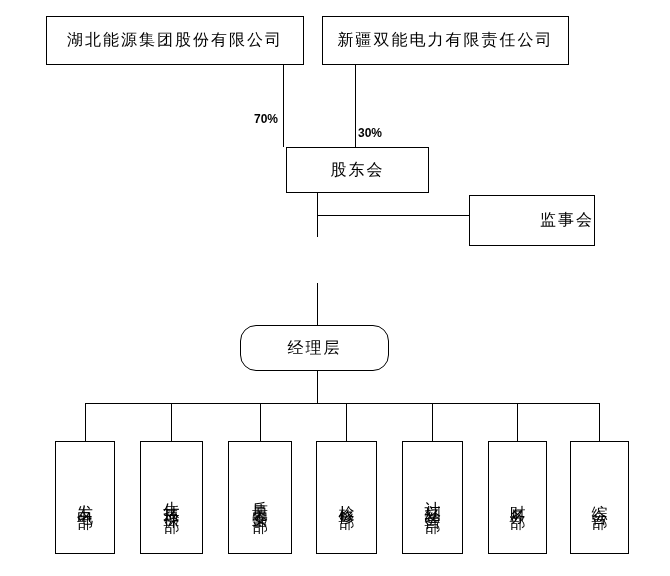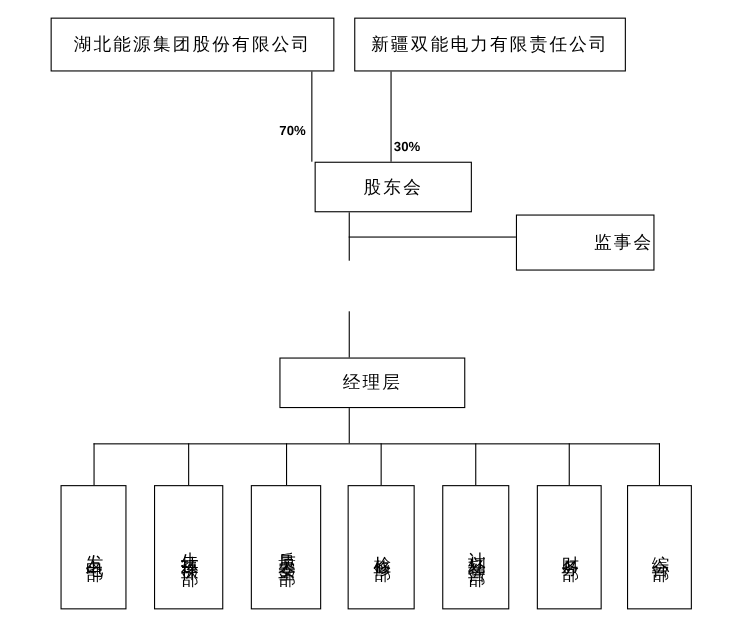--- a/index.html
+++ b/index.html
@@ -39,21 +39,21 @@
 
   <div class="pct" style="left:240px; top:92px; width:38px; text-align:right;margin-top:20px;">70%</div>
   <div class="pct" style="left:358px; top:93px;margin-top:33px;">30%</div>
 
   <div class="box" style="left:246px; top:147px; width:143px; height:46px;margin-left:40px;">
     <span class="label">股东会</span>
   </div>
   <div class="box" style="left:469px; top:195px; width:126px; height:51px;justify-content:flex-end;">
     <span class="label">监事会</span>
   </div>
-  <div class="box" style="left:254px; top:325px; width:169px; height:46px;">
+  <div class="box" style="left:240px; top:325px; width:149px; height:46px;border-radius:16px;">
     <span class="label">经理层</span>
   </div>
 
   <div class="box vbox" style="left:55px;  top:441px; width:60px; height:113px;">
     <span class="label">发电部</span>
   </div>
   <div class="box vbox" style="left:140px; top:441px; width:63px; height:113px;">
     <span class="label">生技环保部</span>
   </div>
   <div class="box vbox" style="left:228px; top:441px; width:64px; height:113px;">

